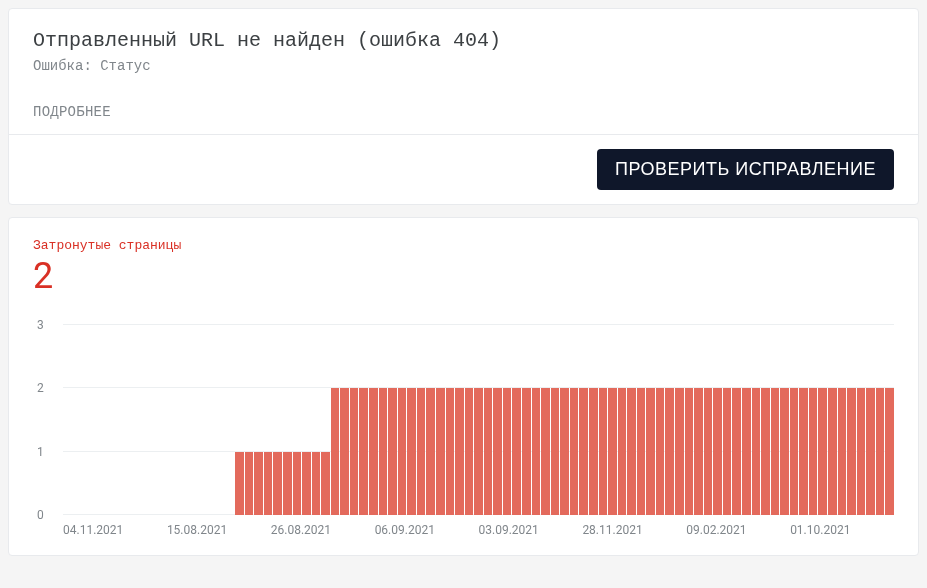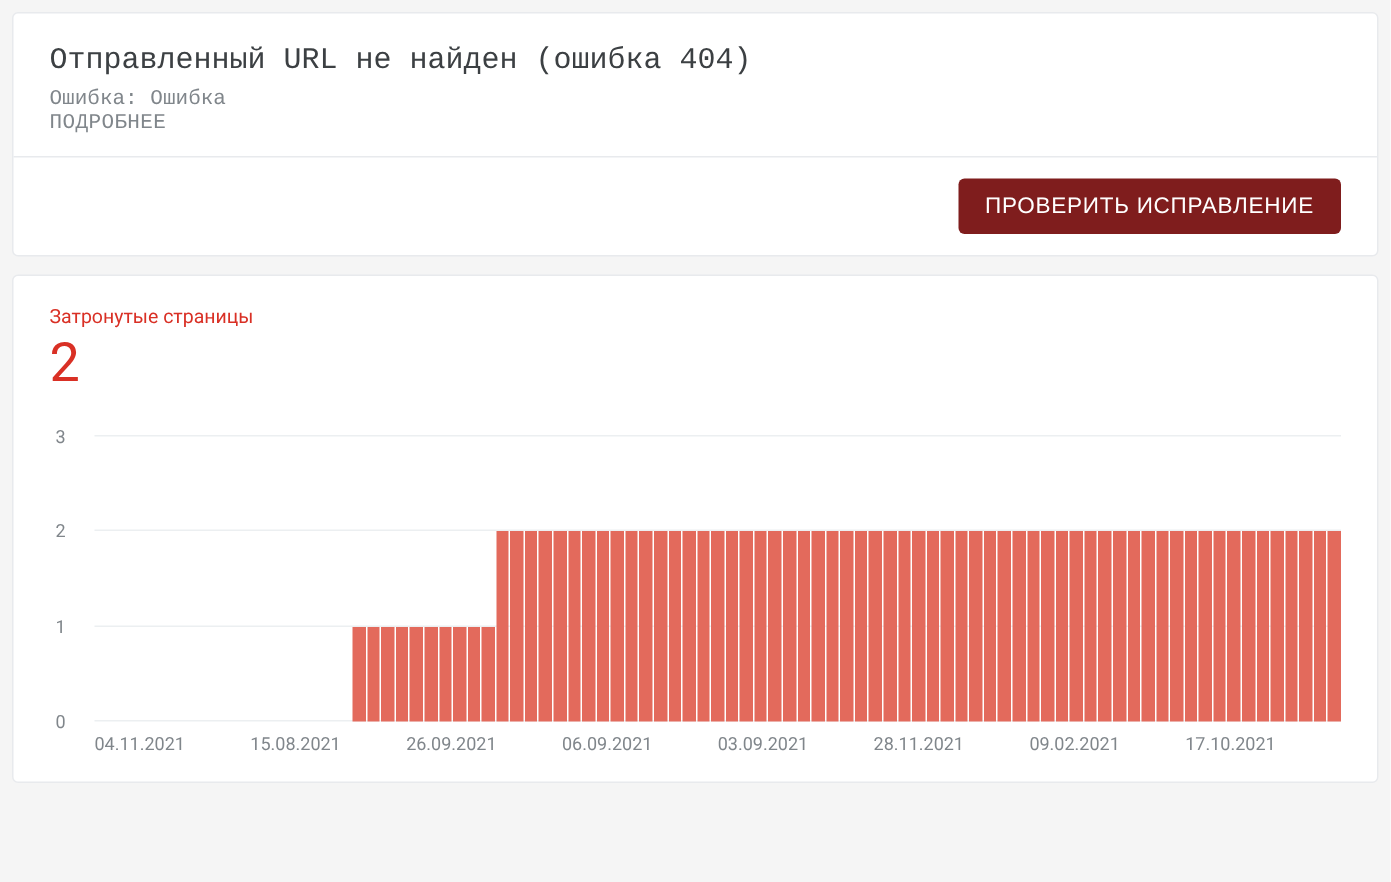--- a/index.html
+++ b/index.html
@@ -26,51 +26,53 @@
       margin-bottom: 6px;
     }
     .meta {
       font-size: 14px;
       color: #80868b;
       display: flex;
       gap: 14px;
     }
     .status-error { color: #80868b; }
     .details-link {
+      margin-top: 30px;
       font-size: 14px;
       color: #80868b;
       letter-spacing: 0.25px;
     }
     .card-footer {
       border-top: 1px solid #e8eaed;
       padding: 14px 24px;
       display: flex;
       justify-content: flex-end;
       align-items: center;
       gap: 16px;
     }
     .footer-text {
       font-size: 14px;
       color: #5f6368;
     }
     .btn-primary {
-      background: #7f1d1d;
+      background: #0f172a;
       color: #fff;
       border: none;
       padding: 10px 18px;
-      font-size: 15px;
+      font-size: 18px;
       font-weight: 500;
       letter-spacing: 0.5px;
       border-radius: 4px;
       cursor: pointer;
     }
     .chart-card { padding: 20px 24px 18px 24px; }
     .chart-label {
       font-size: 13px;
       color: #d93025;
+      font-family: Liberation Mono, monospace;
     }
     .chart-big {
       font-size: 36px;
       color: #d93025;
       font-weight: 400;
       margin-top: 2px;
       margin-bottom: 28px;
     }
     .chart-area {
       position: relative;
@@ -112,21 +114,21 @@
   </style>
 </head>
 <body>
 
 <div class="card">
   <div class="card-header">
     <div class="title">Отправленный URL не найден (ошибка 404)</div>
     <div class="meta">
       <span>
         <span>Ошибка:</span>
-        <span class="status-error">Ошибка</span>
+        <span class="status-error">Статус</span>
       </span>
     </div>
     <div class="details-link">ПОДРОБНЕЕ</div>
   </div>
   <div class="card-footer">
     <button class="btn-primary">ПРОВЕРИТЬ ИСПРАВЛЕНИЕ</button>
   </div>
 </div>
 
 <div class="card chart-card">
@@ -232,20 +234,20 @@
         <div class="bar" style="height: 66.6667%;"></div>
         <div class="bar" style="height: 66.6667%;"></div>
         <div class="bar" style="height: 66.6667%;"></div>
         <div class="bar" style="height: 66.6667%;"></div>
         <div class="bar" style="height: 66.6667%;"></div>
       </div>
   </div>
   <div class="xaxis" id="xaxis">
       <div class="xlabel">04.11.2021</div>
       <div class="xlabel">15.08.2021</div>
-      <div class="xlabel">26.09.2021</div>
+      <div class="xlabel">26.08.2021</div>
       <div class="xlabel">06.09.2021</div>
       <div class="xlabel">03.09.2021</div>
       <div class="xlabel">28.11.2021</div>
       <div class="xlabel">09.02.2021</div>
-      <div class="xlabel">17.10.2021</div>
+      <div class="xlabel">01.10.2021</div>
     </div>
 </div>
 
 </body></html>

